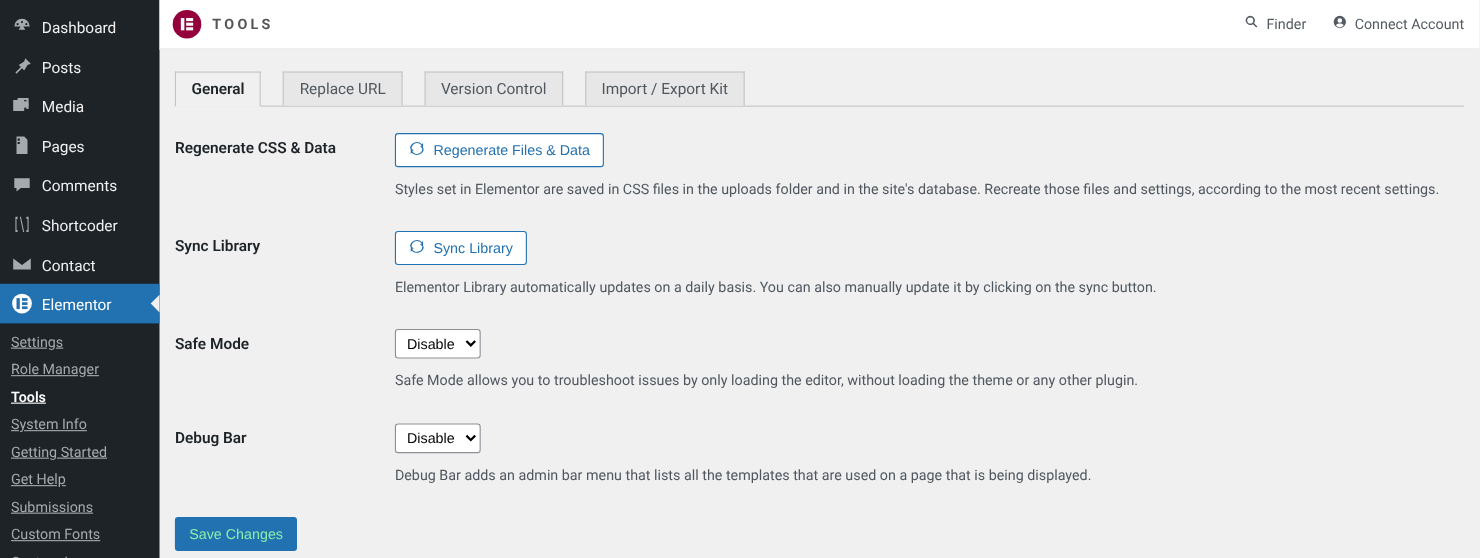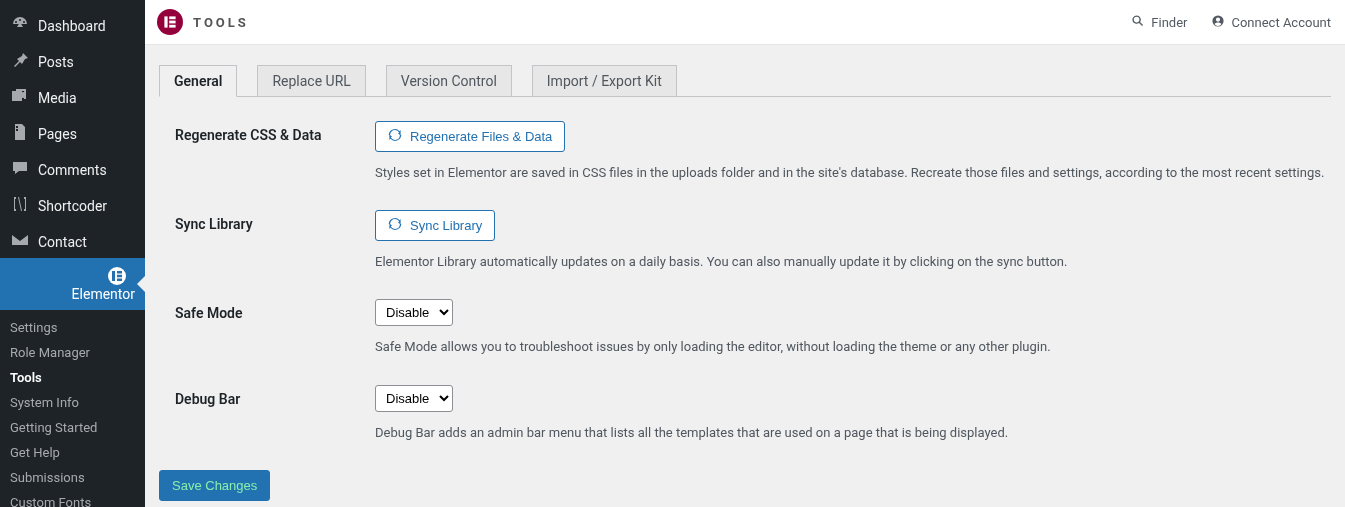--- a/index.html
+++ b/index.html
@@ -3,28 +3,28 @@
 <meta charset="utf-8">
 <style>
   * { box-sizing: border-box; margin: 0; padding: 0; }
   body { font-family: -apple-system, BlinkMacSystemFont, "Segoe UI", Roboto, sans-serif; font-size: 13px; color: #3c434a; background: #f0f0f1; }
   .app { display: flex; min-height: 507px; }
 
   
   .sidebar { width: 145px; background: #1d2327; color: #f0f0f1; padding-top: 6px; }
   .menu-item { display: flex; align-items: flex-end; padding: 8px 10px; color: #f0f0f1; cursor: pointer; font-size: 14px; }
   .menu-item .icon { width: 20px; height: 20px; display: inline-flex; align-items: center; justify-content: center; margin-right: 8px; fill: #a7aaad; }
-  .menu-item.active { background: #2271b1; color: #fff; position: relative; flex-direction: column; }
+  .menu-item.active { background: #2271b1; color: #fff; position: relative; }
   .menu-item.active .icon { fill: #fff; }
   .menu-item.active::after {
     content: ""; position: absolute; right: 0; top: 50%; transform: translateY(-50%);
     border: 8px solid transparent; border-right-color: #f0f0f1;
   }
   .submenu { padding: 5px 0 8px 0; }
-  .sub-item { padding: 5px 10px; color: #a7aaad; cursor: pointer; font-size: 13px; }
+  .sub-item { padding: 5px 10px; color: #a7aaad; cursor: pointer; font-size: 13px; text-decoration: underline; }
   .sub-item.current { color: #fff; font-weight: 600; }
 
   
   .main { flex: 1; display: flex; flex-direction: column; }
   .topbar { background: #fff; border-bottom: 1px solid #e5e5e5; display: flex; align-items: center; padding: 9px 14px 9px 12px; }
   .brand-badge { width: 26px; height: 26px; border-radius: 50%; background: #93003c; display: inline-flex; align-items: center; justify-content: center; color: #fff; font-weight: 700; font-size: 15px; margin-right: 10px; }
   .page-title { font-size: 13px; font-weight: 700; letter-spacing: 3px; color: #555; text-transform: uppercase; }
   .topbar-actions { margin-left: auto; display: flex; gap: 24px; }
   .topbar-action { display: inline-flex; align-items: center; gap: 6px; color: #545a63; cursor: pointer; font-size: 13px; }
   .topbar-action svg { width: 14px; height: 14px; fill: #545a63; }
@@ -32,21 +32,21 @@
   .content { padding: 20px 14px 20px 14px; }
 
   
   .tabs { display: flex; gap: 20px; border-bottom: 1px solid #c3c4c7; }
   .tab { background: #e7e7e7; border: 1px solid #c3c4c7; border-bottom: none; padding: 7px 14px; color: #50575e; cursor: pointer; font-size: 14px; }
   .tab.active { background: #f0f0f1; border-bottom: 1px solid #f0f0f1; margin-bottom: -1px; color: #1d2327; font-weight: 600; }
 
   
   .form-rows { margin-top: 24px; }
   .form-row { display: flex; align-items: flex-start; margin-bottom: 28px; }
-  .form-label { width: 200px; font-weight: 600; color: #1d2327; padding-top: 6px; font-size: 14px; margin-left: 16px; }
+  .form-label { width: 200px; font-weight: 600; color: #1d2327; padding-top: 6px; font-size: 14px; }
   .form-field { flex: 1; }
   .outline-btn { display: inline-flex; align-items: center; gap: 8px; border: 1px solid #2271b1; color: #2271b1; background: #fff; padding: 6px 12px; cursor: pointer; font-size: 13px; border-radius: 3px; }
   .outline-btn svg { width: 14px; height: 14px; fill: #2271b1; }
   .help { margin-top: 12px; color: #50575e; font-size: 13px; line-height: 1.4; }
   select { border: 1px solid #8c8f94; background: #fff; padding: 4px 6px; font-size: 13px; border-radius: 3px; }
 
   .primary-btn { background: #2271b1; color: #86efac; border: 1px solid #2271b1; padding: 7px 12px; cursor: pointer; font-size: 13px; border-radius: 3px; }
 </style>
 </head>
 <body>

